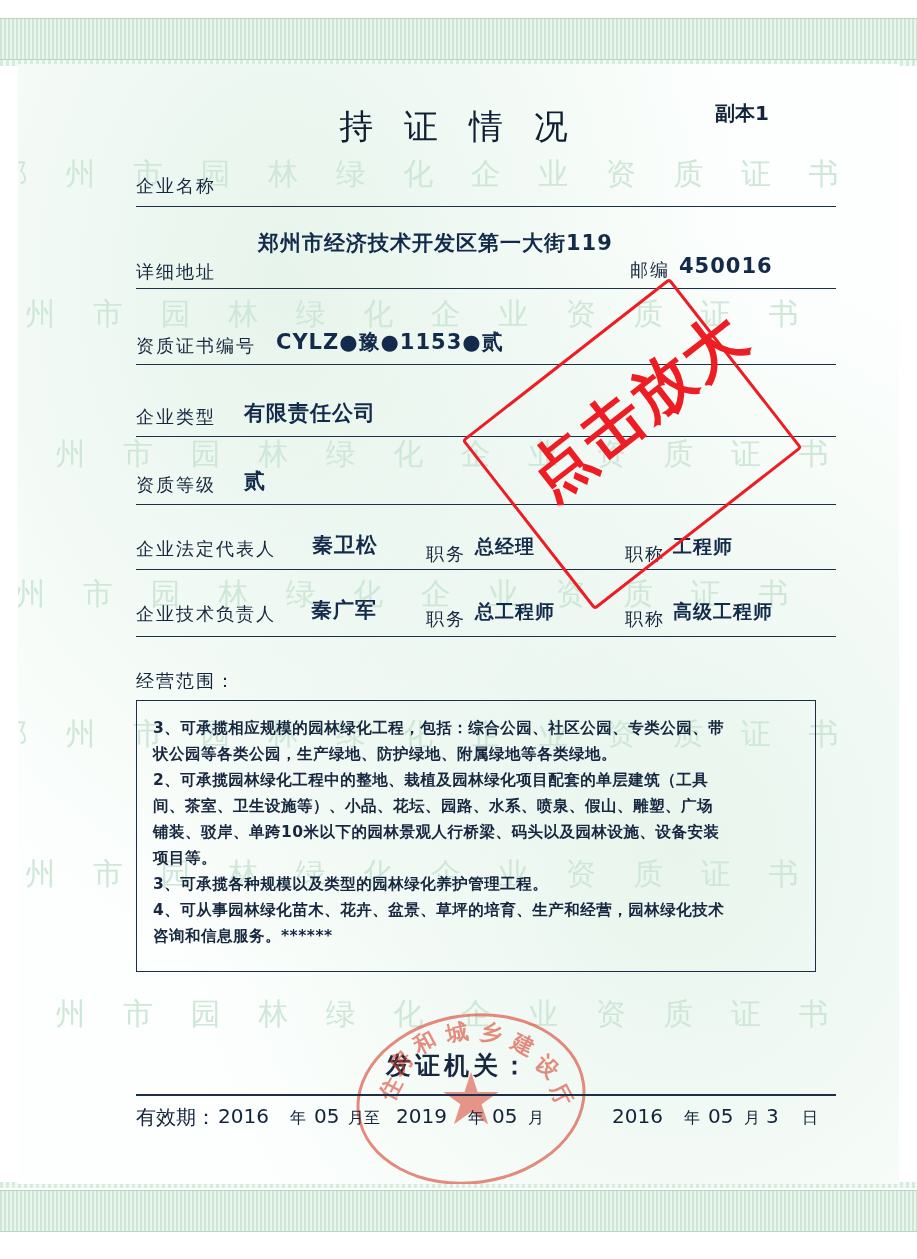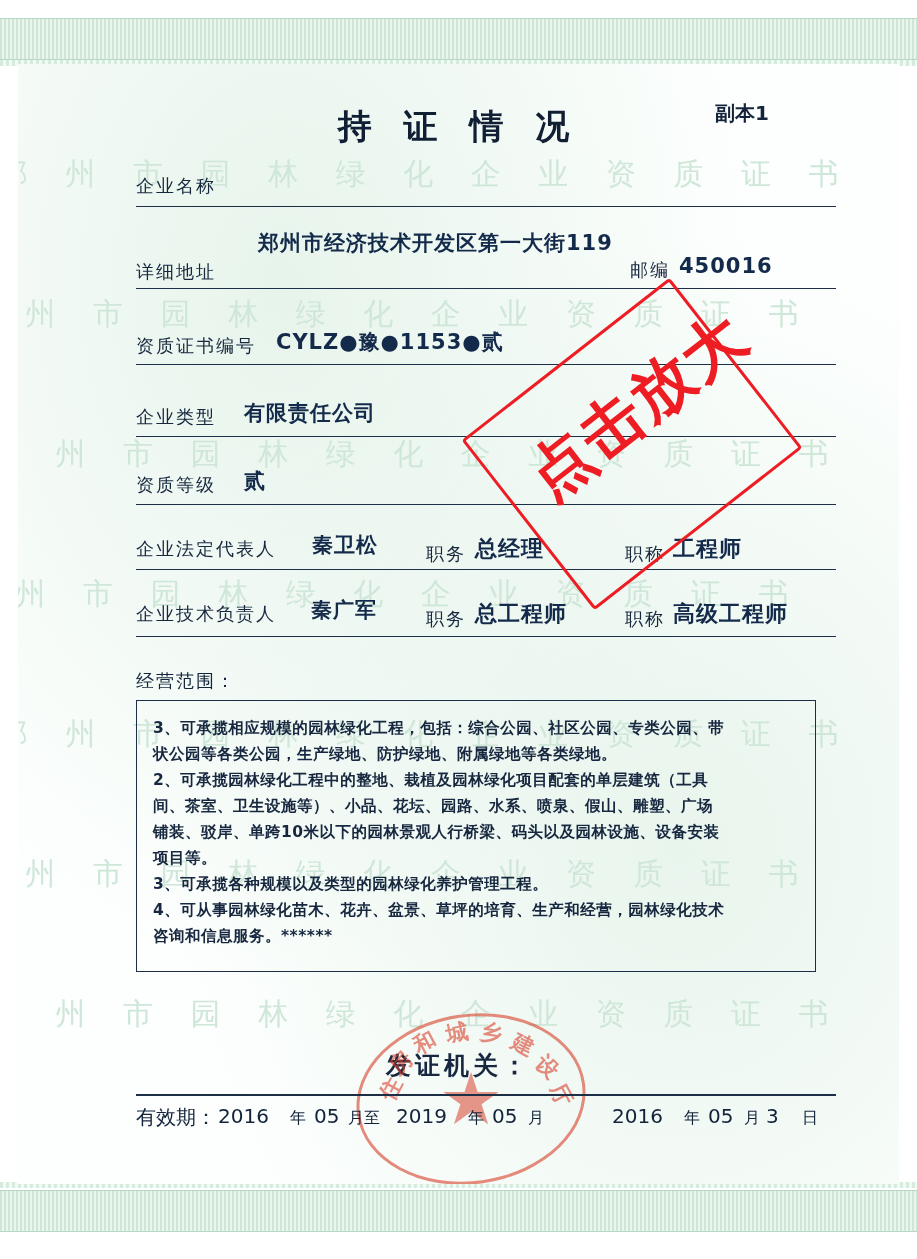--- a/index.html
+++ b/index.html
@@ -67,21 +67,21 @@
     height: 1120px;
     color: #12243a;
   }
   .title {
     position: absolute;
     left: 0;
     top: 40px;
     width: 881px;
     text-align: center;
     font-family: "DejaVu Serif", serif;
-    font-weight: bold;
+    font-weight: normal;
     font-size: 34px;
     letter-spacing: 10px;
     color: #101f33;
   }
   .copy-label {
     position: absolute;
     right: 130px;
     top: 36px;
     font-family: "DejaVu Sans", sans-serif;
     font-size: 20px;
@@ -106,21 +106,21 @@
   }
   .val {
     position: absolute;
     font-family: "DejaVu Sans", sans-serif;
     font-weight: bold;
     font-size: 21px;
     color: #132a4a;
     letter-spacing: 1px;
     white-space: nowrap;
   }
-  .val-sm { font-size: 22px; }
+  .val-sm { font-size: 19px; }
 
   
   .scope-label {
     position: absolute;
     left: 118px;
     top: 605px;
     font-family: "DejaVu Sans", sans-serif;
     font-size: 18px;
     letter-spacing: 2px;
   }

